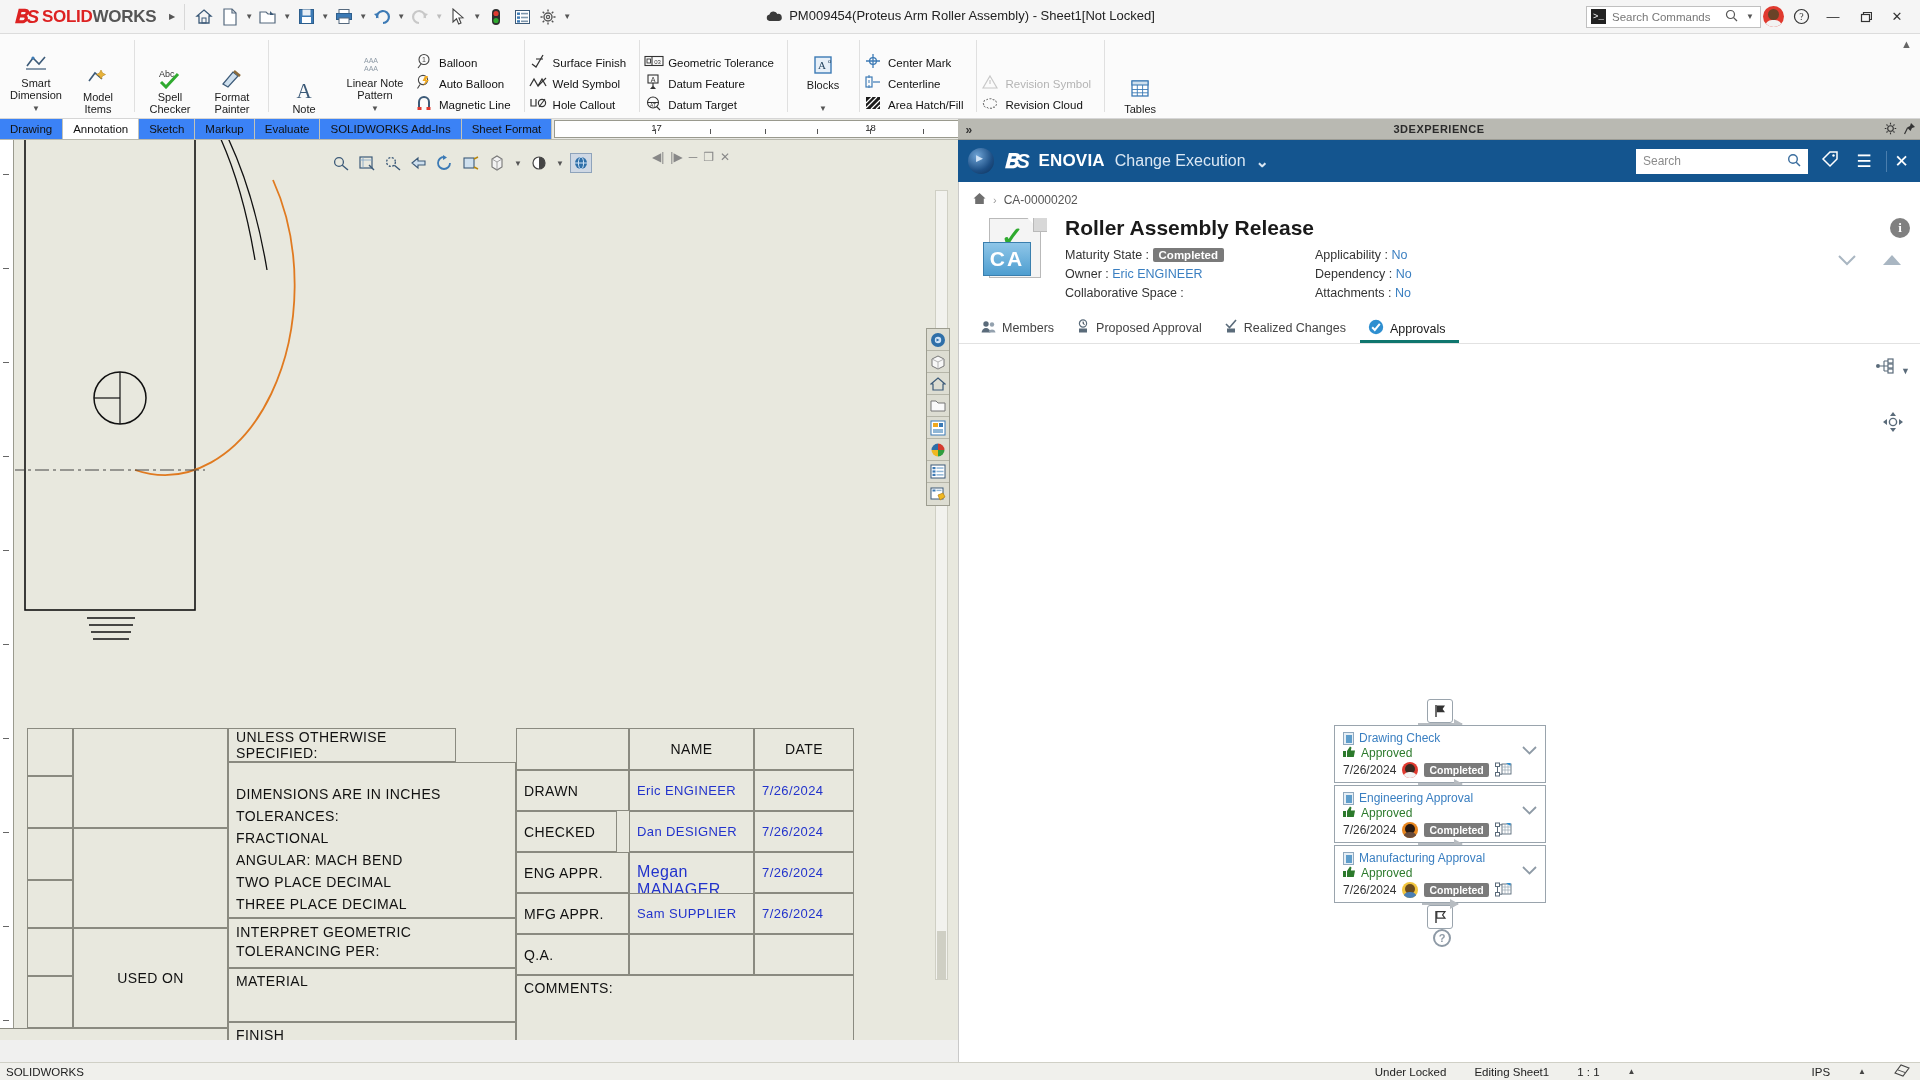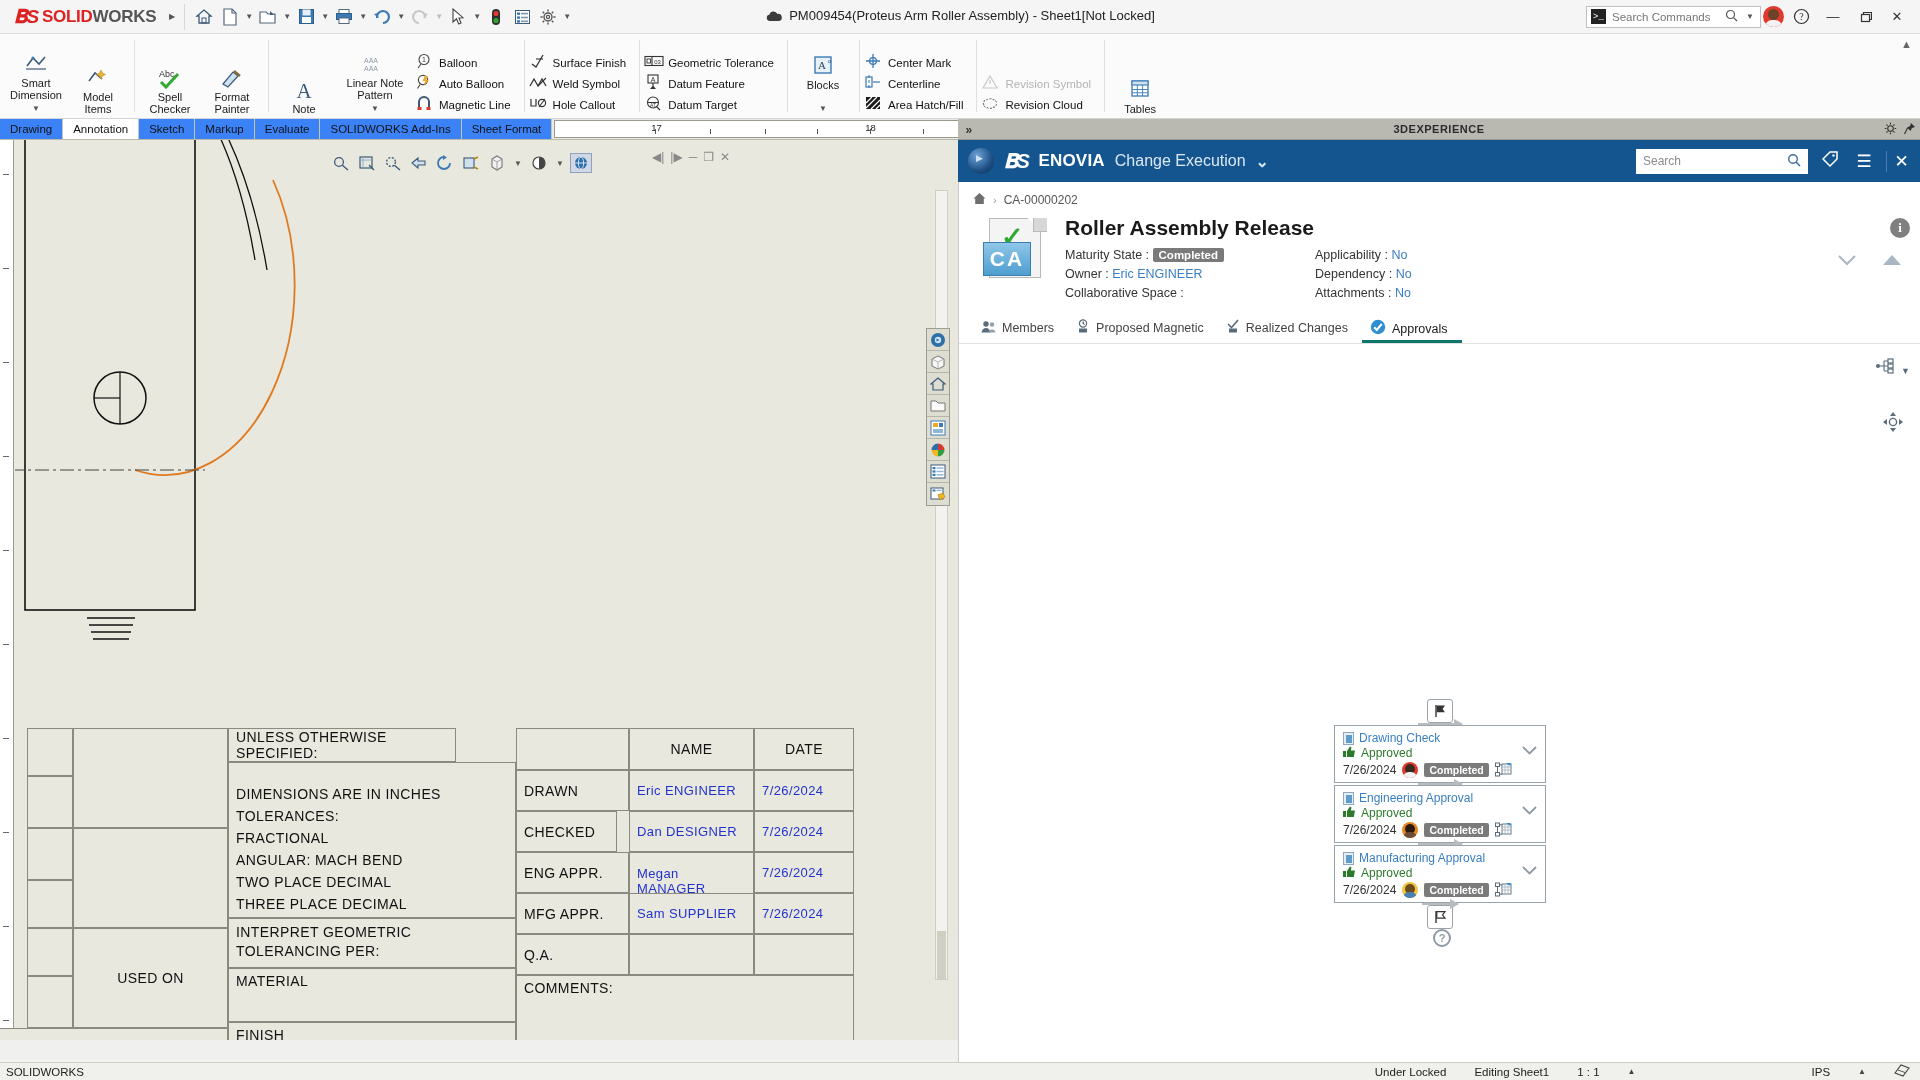--- a/index.html
+++ b/index.html
@@ -770,21 +770,21 @@
 
         <div class="tb-cell vc" style="left:501px; top:630px; width:113px; height:41px;">DRAWN</div>
         <div class="tb-cell vc blue" style="left:614px; top:630px; width:125px; height:41px;">Eric ENGINEER</div>
         <div class="tb-cell vc blue" style="left:739px; top:630px; width:100px; height:41px;">7/26/2024</div>
 
         <div class="tb-cell vc" style="left:501px; top:671px; width:101px; height:41px;">CHECKED</div>
         <div class="tb-cell vc blue" style="left:614px; top:671px; width:125px; height:41px;">Dan DESIGNER</div>
         <div class="tb-cell vc blue" style="left:739px; top:671px; width:100px; height:41px;">7/26/2024</div>
 
         <div class="tb-cell vc" style="left:501px; top:712px; width:113px; height:41px;">ENG APPR.</div>
-        <div class="tb-cell vc blue" style="left:614px; top:712px; width:125px; height:58px; font-size:13px;">Megan MANAGER</div>
+        <div class="tb-cell vc blue" style="left:614px; top:712px; width:125px; height:58px; font-size:16px;">Megan MANAGER</div>
         <div class="tb-cell vc blue" style="left:739px; top:712px; width:100px; height:41px;">7/26/2024</div>
 
         <div class="tb-cell vc" style="left:501px; top:753px; width:113px; height:41px;">MFG APPR.</div>
         <div class="tb-cell vc blue" style="left:614px; top:753px; width:125px; height:41px;">Sam SUPPLIER</div>
         <div class="tb-cell vc blue" style="left:739px; top:753px; width:100px; height:41px;">7/26/2024</div>
 
         <div class="tb-cell vc" style="left:501px; top:794px; width:113px; height:41px;">Q.A.</div>
         <div class="tb-cell" style="left:614px; top:794px; width:125px; height:41px;"></div>
         <div class="tb-cell" style="left:739px; top:794px; width:100px; height:41px;"></div>
 
@@ -1057,21 +1057,21 @@
         <span>Members</span>
       </div>
       <div class="etab">
         <span class="ic">
           <svg width="14" height="14" viewBox="0 0 14 14">
               <circle cx="7" cy="4.5" r="3.6" fill="none" stroke="#5a6b7a" stroke-width="1.2"></circle>
               <path d="M7 2.5 V4.6 L8.6 5.6" stroke="#5a6b7a" stroke-width="1"></path>
               <rect x="3" y="9.5" width="8" height="4" fill="#5a6b7a"></rect>
             </svg>
         </span>
-        <span>Proposed Magnetic</span>
+        <span>Proposed Approval</span>
       </div>
       <div class="etab">
         <span class="ic">
           <svg width="14" height="14" viewBox="0 0 14 14">
               <path d="M2 5 L5.5 8.5 L12 1" fill="none" stroke="#5a6b7a" stroke-width="1.6"></path>
               <rect x="3" y="9.5" width="8" height="4" fill="#5a6b7a"></rect>
             </svg>
         </span>
         <span>Realized Changes</span>
       </div>

